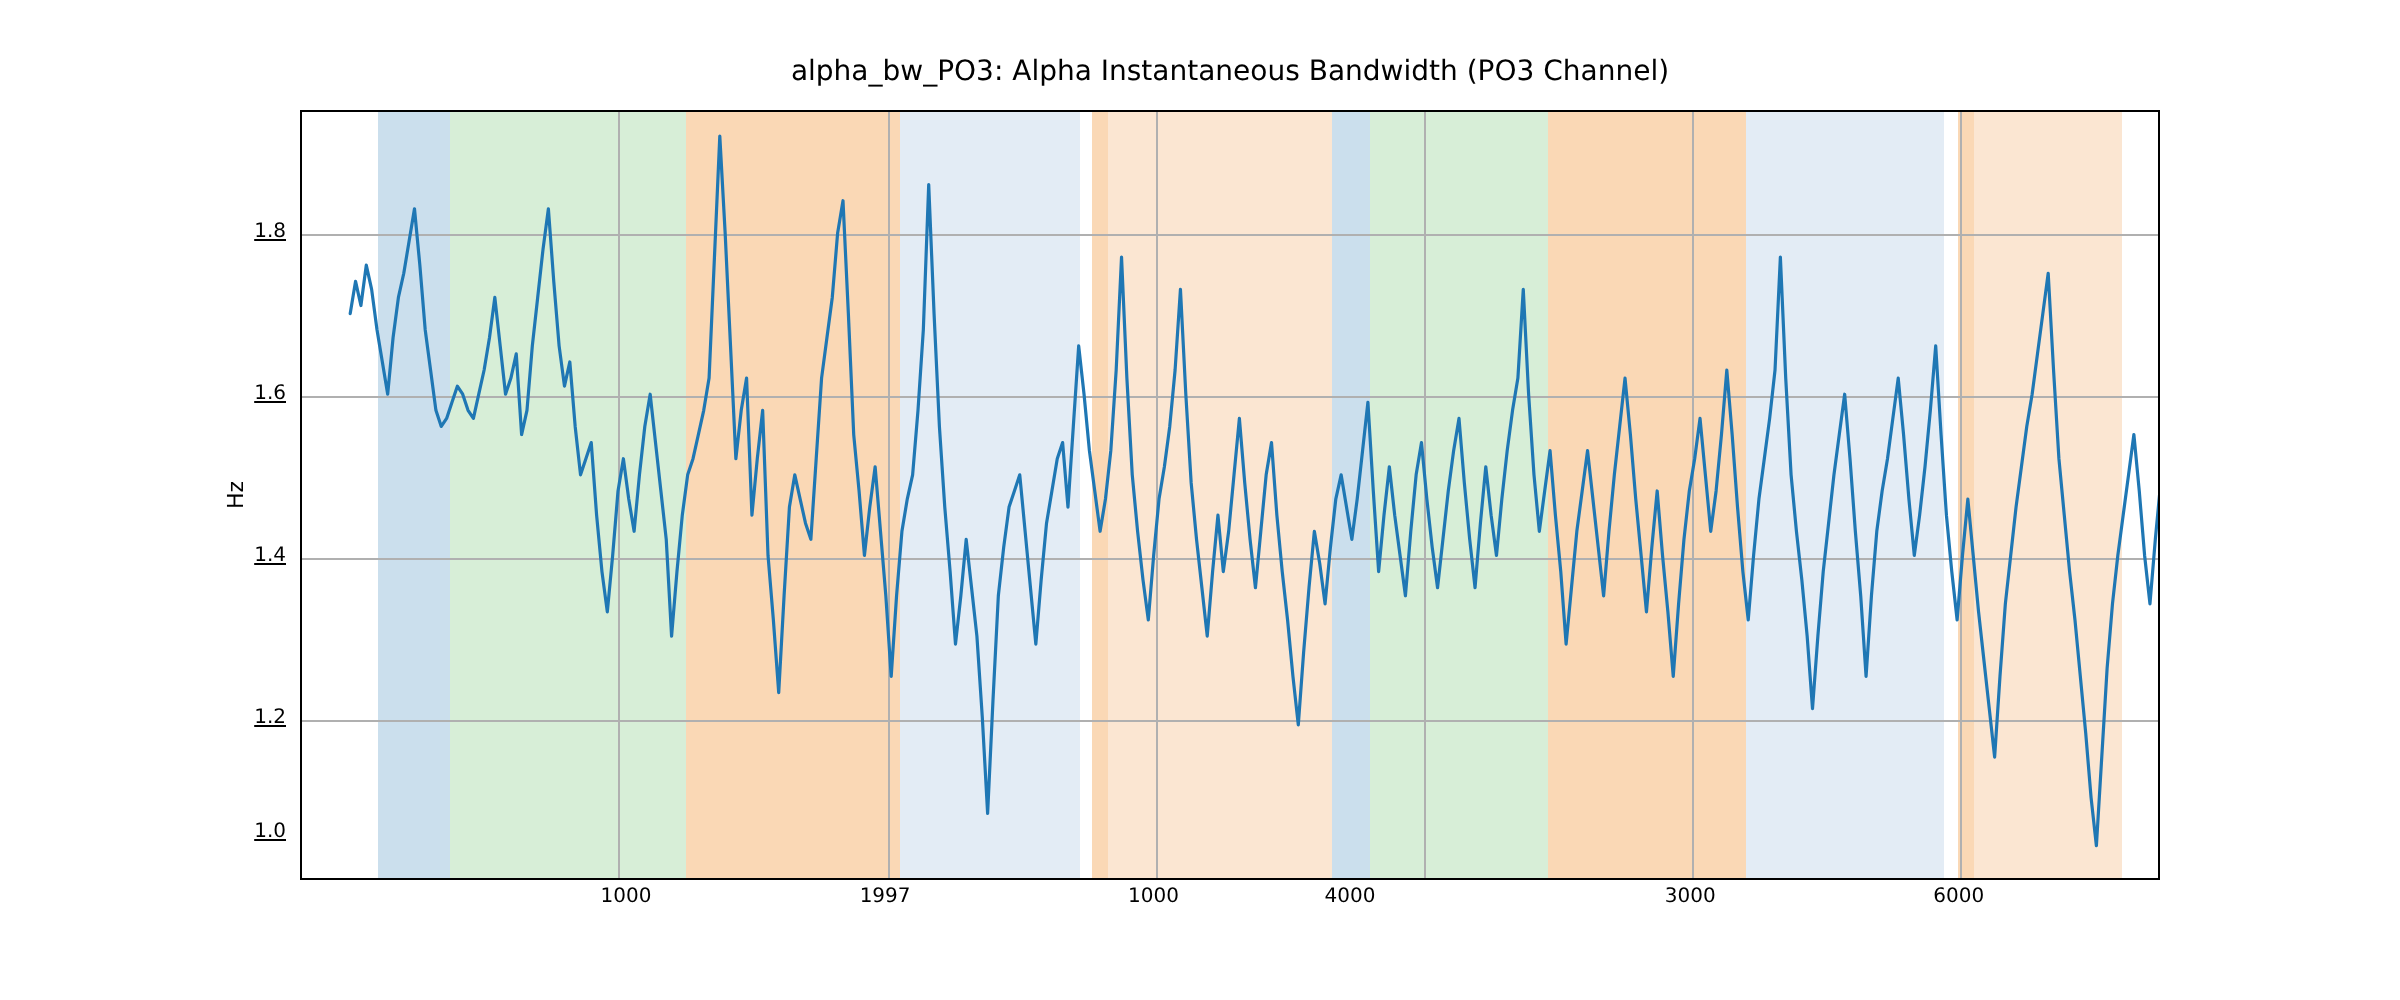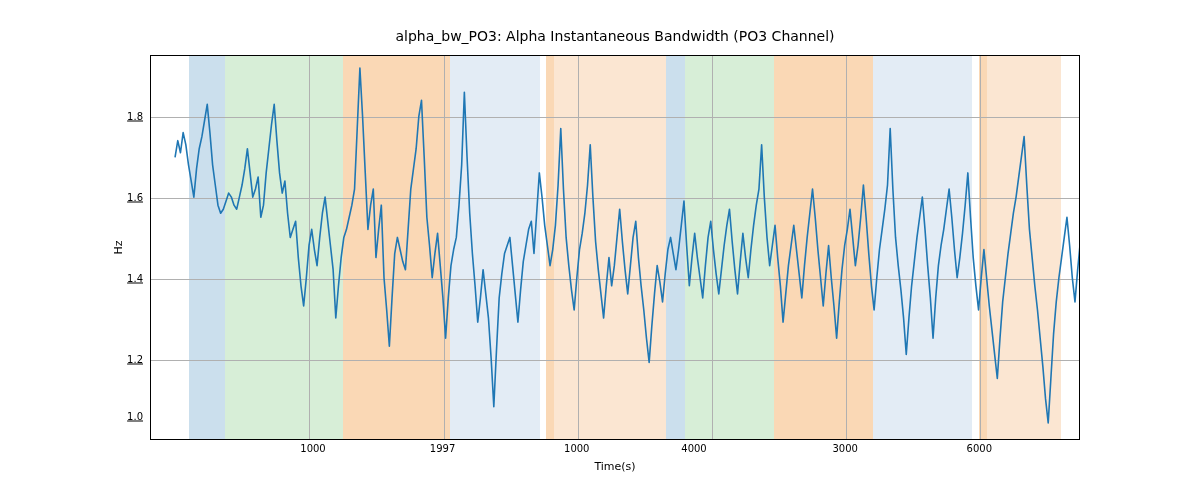--- a/index.html
+++ b/index.html
@@ -143,30 +143,29 @@
       </div>
     <svg class="lineplot" viewBox="0 0 930 385" preserveAspectRatio="none">
       <path id="series-path" d="M24.16 101.32 L26.84 85.11 L29.52 97.26 L32.21 77.00 L34.89 89.16 L37.58 109.42 L40.26 125.63 L42.94 141.84 L45.63 113.47 L48.31 93.21 L51.00 81.05 L53.68 64.84 L56.36 48.63 L59.05 77.00 L61.73 109.42 L64.42 129.68 L67.10 149.95 L69.78 158.05 L72.47 154.00 L75.15 145.89 L77.84 137.79 L80.52 141.84 L83.20 149.95 L85.89 154.00 L88.57 141.84 L91.26 129.68 L93.94 113.47 L96.62 93.21 L99.31 117.53 L101.99 141.84 L104.68 133.74 L107.36 121.58 L110.04 162.11 L112.73 149.95 L115.41 117.53 L118.10 93.21 L120.78 68.89 L123.46 48.63 L126.15 85.11 L128.83 117.53 L131.52 137.79 L134.20 125.63 L136.88 158.05 L139.57 182.37 L142.25 174.26 L144.94 166.16 L147.62 202.63 L150.30 231.00 L152.99 251.26 L155.67 222.89 L158.35 190.47 L161.04 174.26 L163.72 194.53 L166.41 210.74 L169.09 182.37 L171.77 158.05 L174.46 141.84 L177.14 166.16 L179.83 190.47 L182.51 214.79 L185.19 263.42 L187.88 231.00 L190.56 202.63 L193.25 182.37 L195.93 174.26 L198.61 162.11 L201.30 149.95 L203.98 133.74 L206.67 72.95 L209.35 12.16 L212.03 60.79 L214.72 117.53 L217.40 174.26 L220.09 149.95 L222.77 133.74 L225.45 202.63 L228.14 174.26 L230.82 149.95 L233.51 222.89 L236.19 255.32 L238.87 291.79 L241.56 243.16 L244.24 198.58 L246.93 182.37 L249.61 194.53 L252.29 206.68 L254.98 214.79 L257.66 174.26 L260.35 133.74 L263.03 113.47 L265.71 93.21 L268.40 60.79 L271.08 44.58 L273.77 101.32 L276.45 162.11 L279.13 190.47 L281.82 222.89 L284.50 198.58 L287.19 178.32 L289.87 210.74 L292.55 243.16 L295.24 283.68 L297.92 243.16 L300.61 210.74 L303.29 194.53 L305.97 182.37 L308.66 149.95 L311.34 109.42 L314.03 36.47 L316.71 101.32 L319.39 158.05 L322.08 198.58 L324.76 231.00 L327.45 267.47 L330.13 243.16 L332.81 214.79 L335.50 239.11 L338.18 263.42 L340.87 303.95 L343.55 352.58 L346.23 295.84 L348.92 243.16 L351.60 218.84 L354.29 198.58 L356.97 190.47 L359.65 182.37 L362.34 210.74 L365.02 239.11 L367.71 267.47 L370.39 235.05 L373.07 206.68 L375.76 190.47 L378.44 174.26 L381.13 166.16 L383.81 198.58 L386.49 158.05 L389.18 117.53 L391.86 141.84 L394.55 170.21 L397.23 190.47 L399.91 210.74 L402.60 194.53 L405.28 170.21 L407.97 129.68 L410.65 72.95 L413.33 133.74 L416.02 182.37 L418.70 210.74 L421.39 235.05 L424.07 255.32 L426.75 222.89 L429.44 194.53 L432.12 178.32 L434.81 158.05 L437.49 129.68 L440.17 89.16 L442.86 141.84 L445.54 186.42 L448.23 214.79 L450.91 239.11 L453.59 263.42 L456.28 231.00 L458.96 202.63 L461.65 231.00 L464.33 210.74 L467.01 182.37 L469.70 154.00 L472.38 186.42 L475.06 214.79 L477.75 239.11 L480.43 210.74 L483.12 182.37 L485.80 166.16 L488.48 202.63 L491.17 231.00 L493.85 255.32 L496.54 283.68 L499.22 308.00 L501.90 271.53 L504.59 239.11 L507.27 210.74 L509.96 226.95 L512.64 247.21 L515.32 218.84 L518.01 194.53 L520.69 182.37 L523.38 198.58 L526.06 214.79 L528.74 194.53 L531.43 170.21 L534.11 145.89 L536.80 190.47 L539.48 231.00 L542.16 202.63 L544.85 178.32 L547.53 202.63 L550.22 222.89 L552.90 243.16 L555.58 210.74 L558.27 182.37 L560.95 166.16 L563.64 194.53 L566.32 218.84 L569.00 239.11 L571.69 214.79 L574.37 190.47 L577.06 170.21 L579.74 154.00 L582.42 186.42 L585.11 214.79 L587.79 239.11 L590.48 206.68 L593.16 178.32 L595.84 202.63 L598.53 222.89 L601.21 194.53 L603.90 170.21 L606.58 149.95 L609.26 133.74 L611.95 89.16 L614.63 141.84 L617.32 182.37 L620.00 210.74 L622.68 190.47 L625.37 170.21 L628.05 202.63 L630.74 231.00 L633.42 267.47 L636.10 239.11 L638.79 210.74 L641.47 190.47 L644.16 170.21 L646.84 194.53 L649.52 218.84 L652.21 243.16 L654.89 210.74 L657.58 182.37 L660.26 158.05 L662.94 133.74 L665.63 162.11 L668.31 194.53 L671.00 222.89 L673.68 251.26 L676.36 218.84 L679.05 190.47 L681.73 222.89 L684.42 251.26 L687.10 283.68 L689.78 247.21 L692.47 214.79 L695.15 190.47 L697.84 174.26 L700.52 154.00 L703.20 182.37 L705.89 210.74 L708.57 190.47 L711.26 162.11 L713.94 129.68 L716.62 162.11 L719.31 198.58 L721.99 231.00 L724.68 255.32 L727.36 222.89 L730.04 194.53 L732.73 174.26 L735.41 154.00 L738.10 129.68 L740.78 72.95 L743.46 133.74 L746.15 182.37 L748.83 210.74 L751.52 235.05 L754.20 263.42 L756.88 299.89 L759.57 263.42 L762.25 231.00 L764.94 206.68 L767.62 182.37 L770.30 162.11 L772.99 141.84 L775.67 174.26 L778.35 210.74 L781.04 243.16 L783.72 283.68 L786.41 243.16 L789.09 210.74 L791.77 190.47 L794.46 174.26 L797.14 154.00 L799.83 133.74 L802.51 162.11 L805.19 194.53 L807.88 222.89 L810.56 202.63 L813.25 178.32 L815.93 149.95 L818.61 117.53 L821.30 162.11 L823.98 202.63 L826.67 231.00 L829.35 255.32 L832.03 222.89 L834.72 194.53 L837.40 222.89 L840.09 251.26 L842.77 275.58 L845.45 299.89 L848.14 324.21 L850.82 283.68 L853.51 247.21 L856.19 222.89 L858.87 198.58 L861.56 178.32 L864.24 158.05 L866.93 141.84 L869.61 121.58 L872.29 101.32 L874.98 81.05 L877.66 129.68 L880.35 174.26 L883.03 202.63 L885.71 231.00 L888.40 255.32 L891.08 283.68 L893.77 312.05 L896.45 344.47 L899.13 368.79 L901.82 324.21 L904.50 279.63 L907.19 247.21 L909.87 222.89 L912.55 202.63 L915.24 182.37 L917.92 162.11 L920.61 190.47 L923.29 222.89 L925.97 247.21 L928.66 214.79 L931.34 186.42 L934.03 166.16 L936.71 145.89 L939.39 174.26 L942.08 194.53 L944.76 174.26 L947.45 190.47 L950.13 206.68 L952.81 182.37 L955.50 162.11 "></path>
     </svg>
   </div>
 
   <div id="xtick-layer">
       <div class="xtick" style="left: 313px;">1000</div>
       <div class="xtick" style="left: 442.554px;">1997</div>
       <div class="xtick" style="left: 576.753px;">1000</div>
-      <div class="xtick" style="left: 694px;">4000</div>
+      <div class="xtick" style="left: 675px;">4000</div>
       <div class="xtick" style="left: 845.152px;">3000</div>
       <div class="xtick" style="left: 979.351px;">6000</div>
     </div>
   <div id="ytick-layer">
       <div class="ytick" style="top: 416px;">1.0</div>
       <div class="ytick" style="top: 359px;">1.2</div>
       <div class="ytick" style="top: 277.895px;">1.4</div>
       <div class="ytick" style="top: 196.842px; text-align: right;">1.6</div>
       <div class="ytick" style="top: 115.789px;">1.8</div>
     </div>
 
-  <div class="xlabel">Time(s)</div>
   <div class="ylabel">
       <span>Hz</span>
     </div>
 
 </div>
 
 </body></html>

